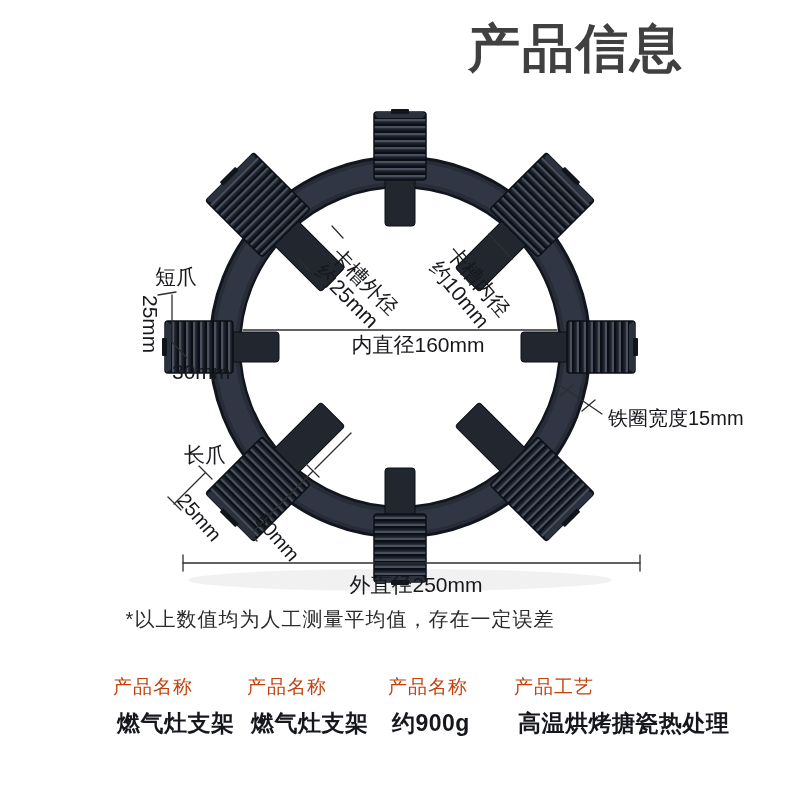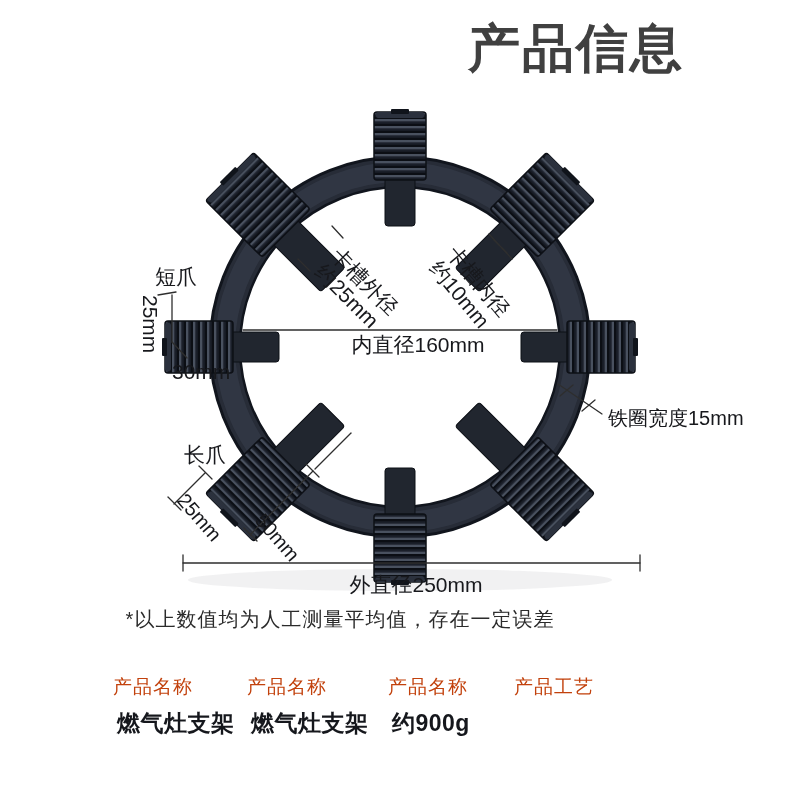--- a/index.html
+++ b/index.html
@@ -142,16 +142,17 @@
     <div class="spec-col col-2">
       <p class="spec-label">产品名称</p>
       <p class="spec-value">燃气灶支架</p>
     </div>
     <div class="spec-col col-3">
       <p class="spec-label">产品名称</p>
       <p class="spec-value">约900g</p>
     </div>
     <div class="spec-col col-4">
       <p class="spec-label">产品工艺</p>
+      <p class="spec-value">高温烘烤搪瓷热处理</p>
     </div>
   </div>
 
 </div>
 
 </body></html>

